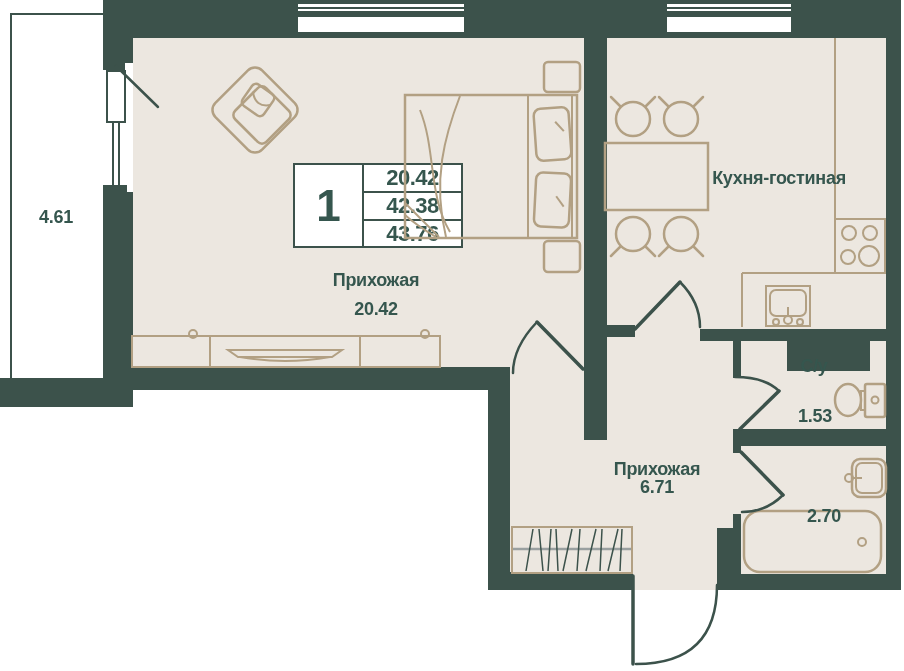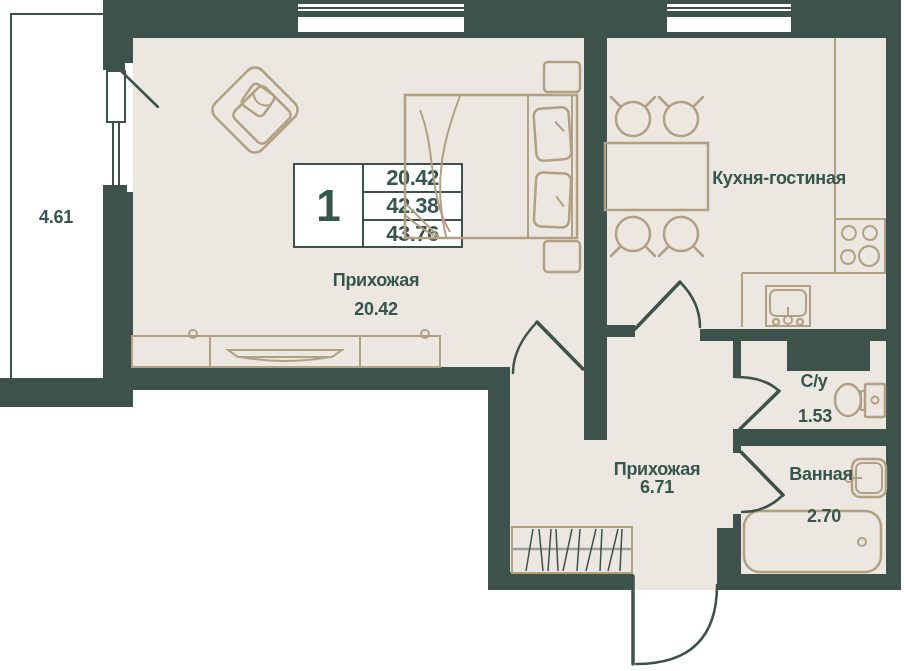--- a/index.html
+++ b/index.html
@@ -225,19 +225,18 @@
       <path class="leaf" d="M 633 576 V 664"></path>
       <path class="d" d="M 636 664 Q 717 664 717 585"></path>
     </g>
   </svg>
 
   <div class="lbl" style="left:276px;top:271px;width:200px;">Прихожая</div>
   <div class="lbl" style="left:276px;top:300px;width:200px;">20.42</div>
   <div class="lbl" style="left:679px;top:169px;width:200px;">Кухня-гостиная</div>
   <div class="lbl" style="left:557px;top:460px;width:200px;text-align:center;">Прихожая</div>
   <div class="lbl" style="left:557px;top:478px;width:200px;">6.71</div>
-  <div class="lbl" style="left:764px;top:372px;width:100px;">С/у</div>
+  <div class="lbl" style="left:764px;top:357px;width:100px;">С/у</div>
   <div class="lbl" style="left:765px;top:407px;width:100px;">1.53</div>
-  <div class="lbl" style="left:741px;top:465px;width:160px;">Ванная</div>
   <div class="lbl" style="left:744px;top:495px;width:160px;margin-top:12px;">2.70</div>
   <div class="lbl" style="left:6px;top:208px;width:100px;">4.61</div>
 
 </div>
 
 </body></html>

